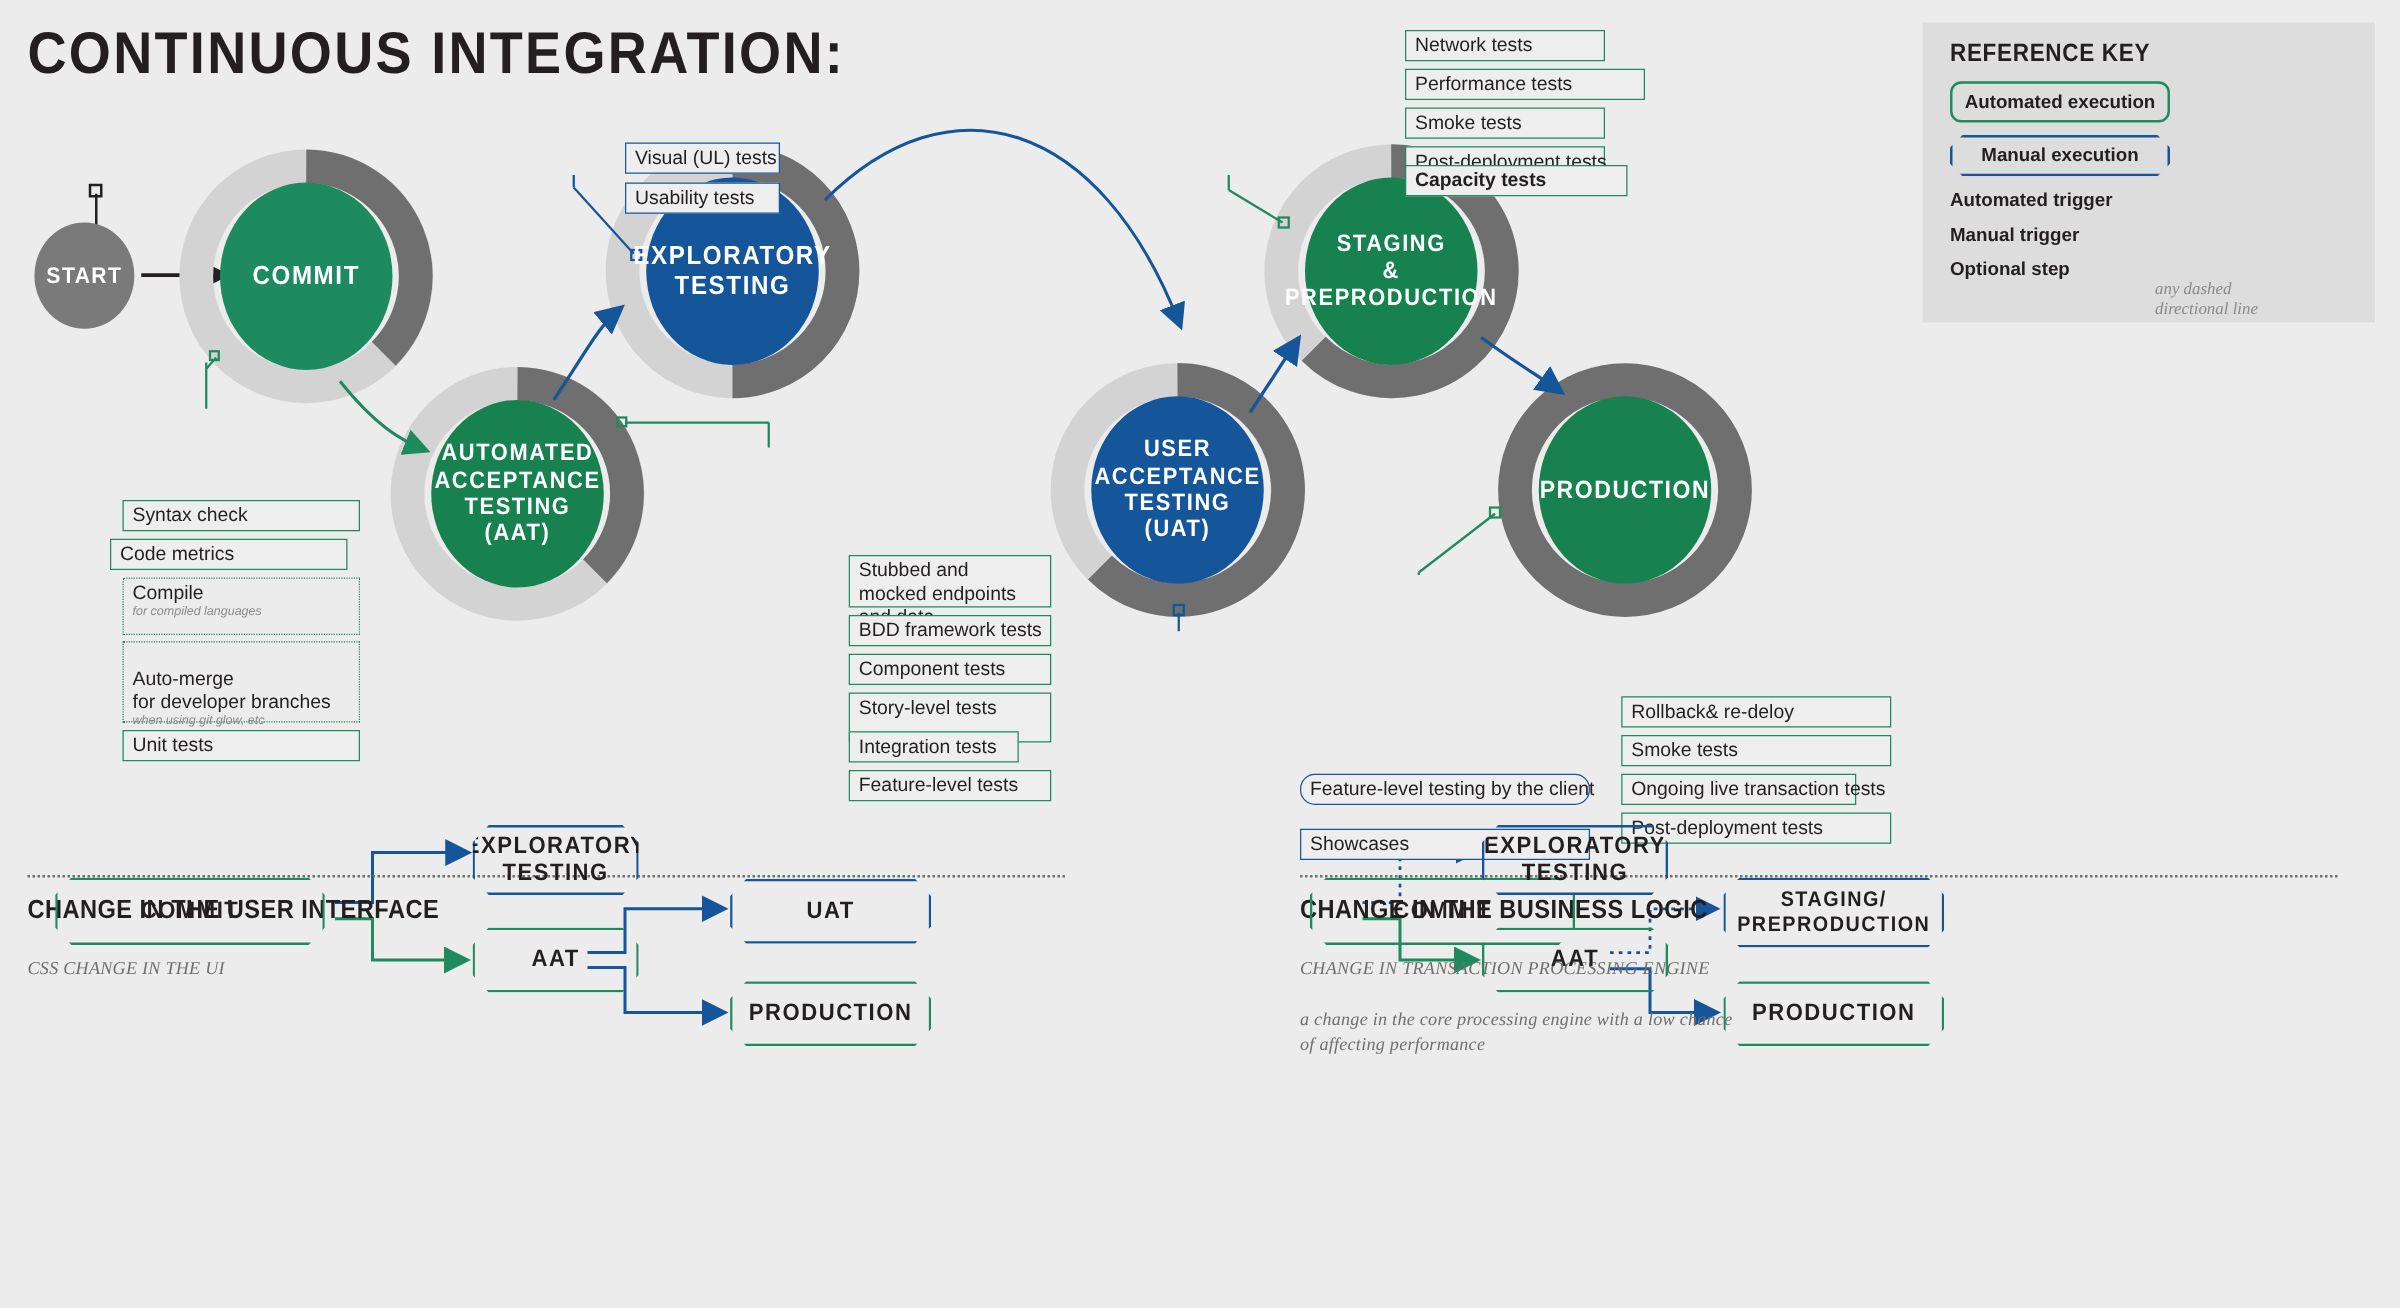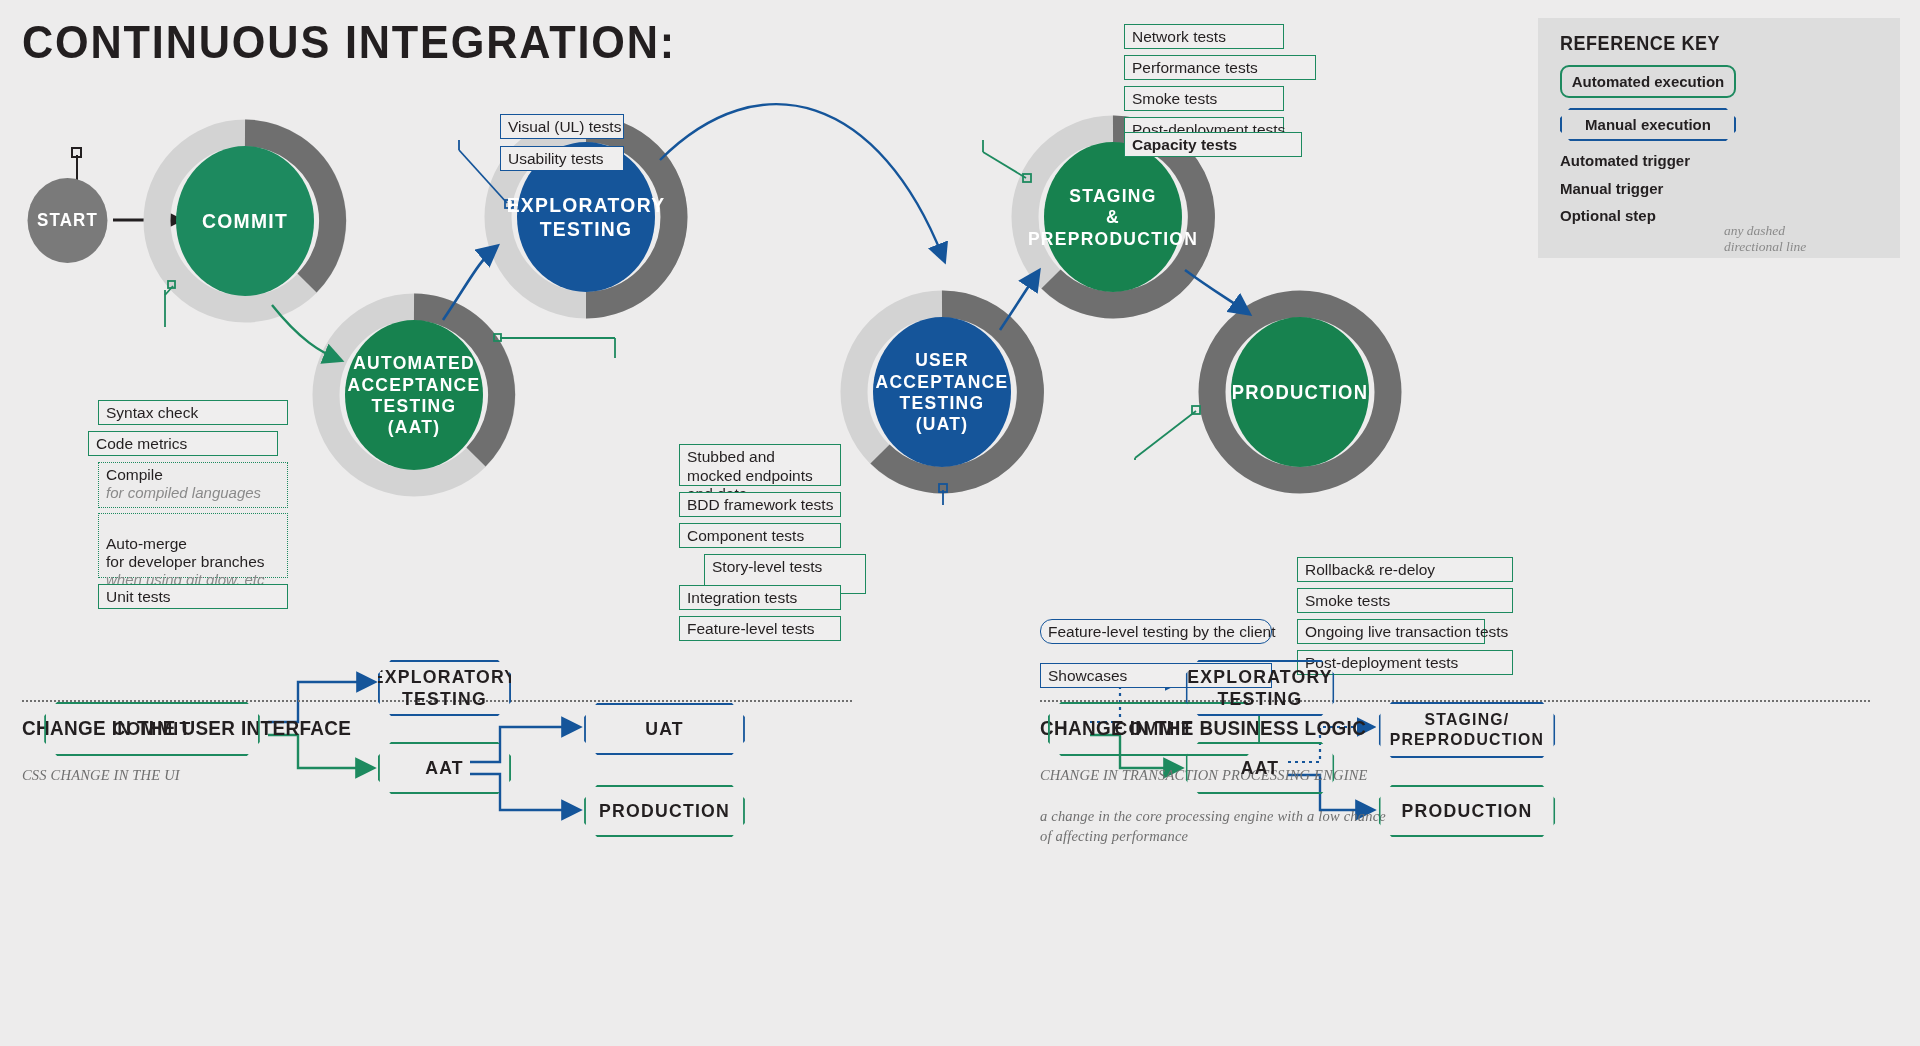--- a/index.html
+++ b/index.html
@@ -60,21 +60,21 @@
   }
   .chip.blue{border-color:#15559a;}
   .chip.optional{
     border:1.8px dotted #1d8a5f;
     background:transparent;
   }
   .chip .sub{
     display:block;
     font-style:italic;
     color:#8a8a8a;
-    font-size:15px;
+    font-size:10px;
   }
   .chip.multiline{white-space:normal;}
 
   
   #reference-key{
     left:1538px;top:18px;width:362px;height:240px;
     background:#dddddd;
   }
   #reference-key .rk-title{
     position:absolute;left:22px;top:14px;
@@ -325,24 +325,24 @@
 
 <div class="chip multiline" style="left:679px;top:444px;width:162px;height:42px;line-height:1.2;">
   <span>Stubbed and mocked endpoints and data</span>
 </div>
 <div class="chip" style="left:679px;top:492px;width:162px;height:25px;">
   <span>BDD framework tests</span>
 </div>
 <div class="chip" style="left:679px;top:523px;width:162px;height:25px;">
   <span>Component tests</span>
 </div>
-<div class="chip" style="left:679px;top:554px;width:162px;height:40px;margin-left:25px;">
+<div class="chip" style="left:679px;top:554px;width:162px;height:40px;">
   <span>Story-level tests</span>
 </div>
-<div class="chip" style="left:679px;top:585px;width:162px;height:25px;">
+<div class="chip" style="left:679px;top:585px;width:136px;height:25px;">
   <span>Integration tests</span>
 </div>
 <div class="chip" style="left:679px;top:616px;width:162px;height:25px;">
   <span>Feature-level tests</span>
 </div>
 
 <div class="chip" style="left:1124px;top:24px;width:160px;height:25px;">
   <span>Network tests</span>
 </div>
 <div class="chip" style="left:1124px;top:55px;width:192px;height:25px;">

